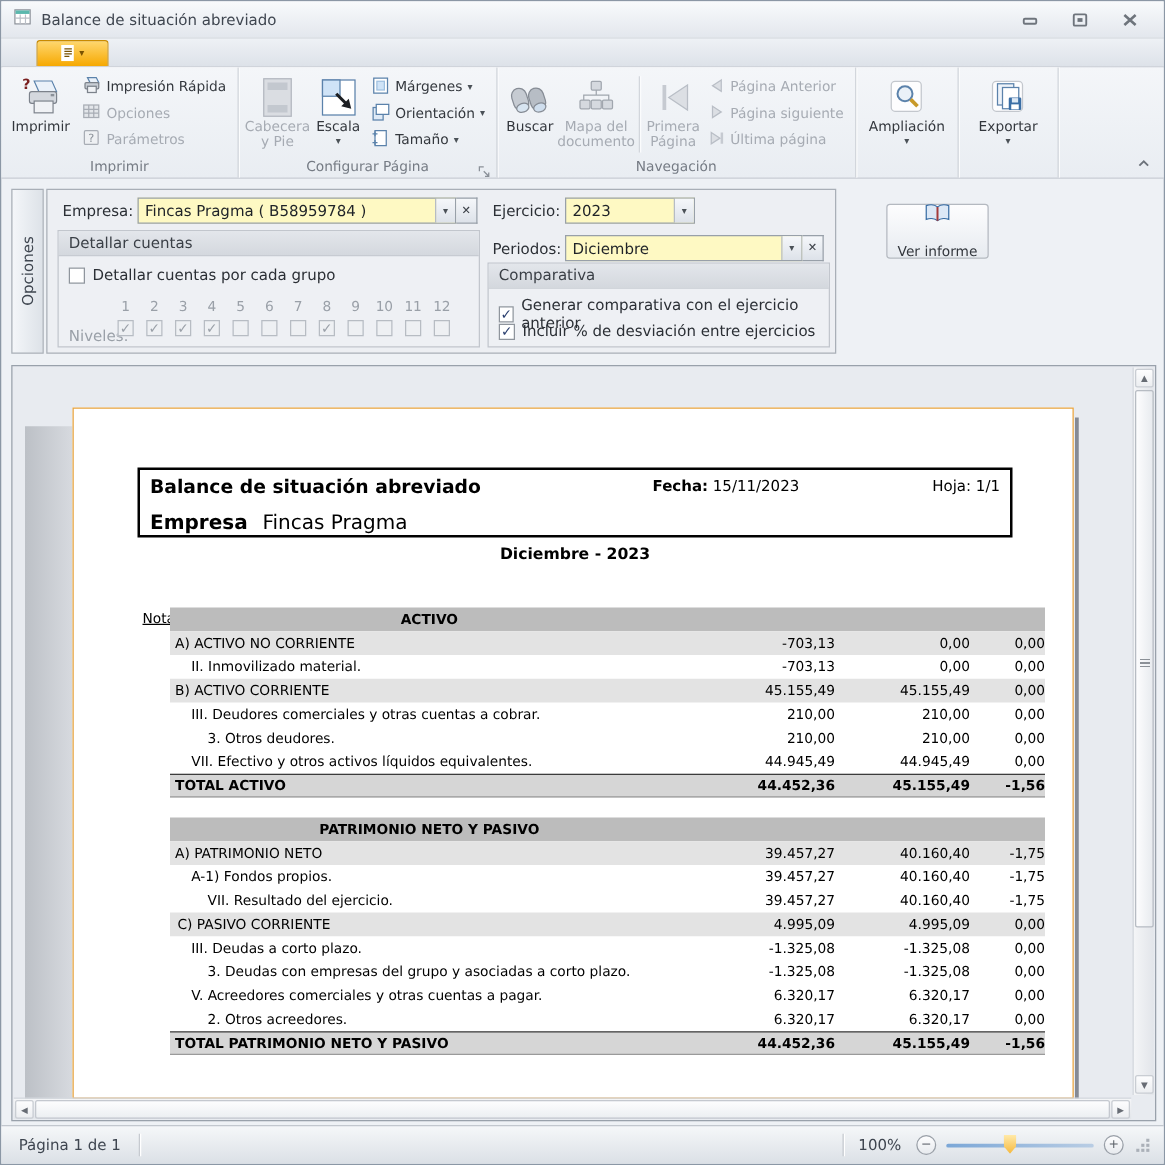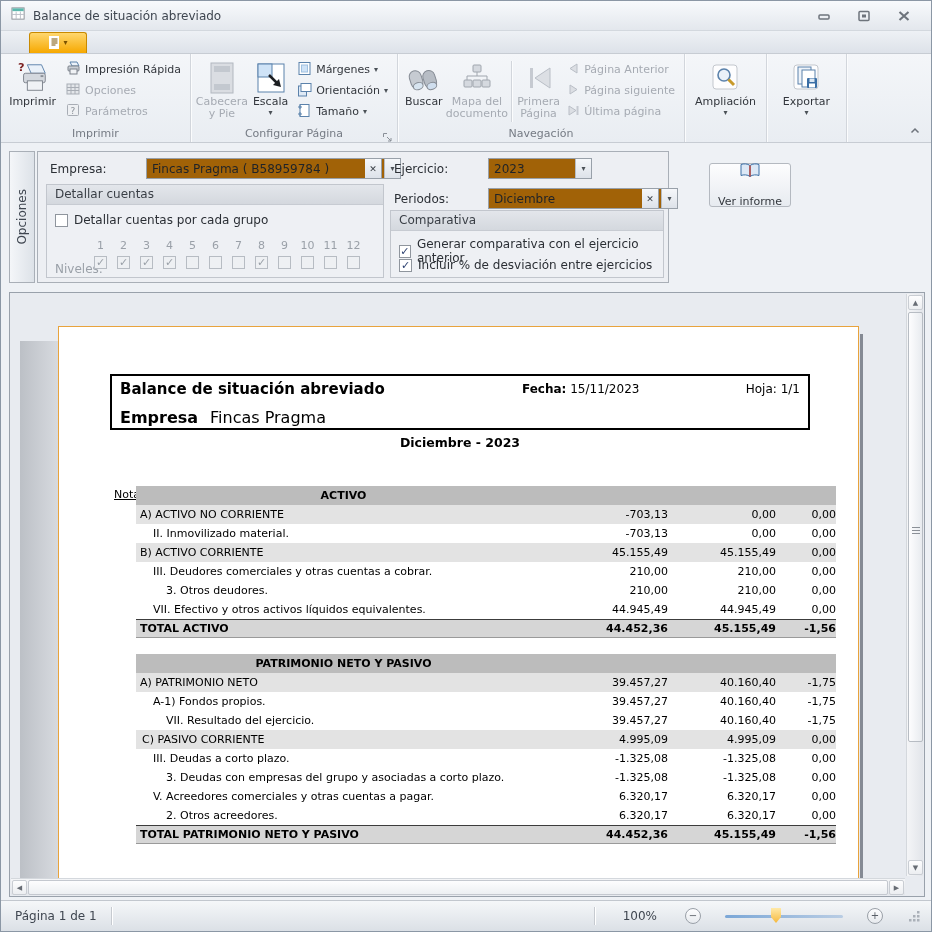--- a/index.html
+++ b/index.html
@@ -50,22 +50,22 @@
   
   .optionsbar { position:absolute; left:8px; top:146px; width:916px; height:142px; }
   .opciones-tab { position:absolute; left:0; top:4px; width:26px; height:132px;
     border:1px solid #a9afb7; background:linear-gradient(to right,#f4f6f9,#dde2e8);
     display:flex; align-items:center; justify-content:center; }
   .opciones-tab span { writing-mode:vertical-rl; transform:rotate(180deg);
     font-size:12px; color:#3f4650; }
   .fields-box { position:absolute; left:28px; top:4px; width:632px; height:132px;
     border:1px solid #a9afb7; background:#edeff3; }
   .flabel { position:absolute; font-size:12px; color:#2b2f35; }
-  .combo { position:absolute; height:21px; border:1px solid #98a0a9; background:#a16207;
-    display:flex; align-items:center;margin-left:36px; }
+  .combo { position:absolute; height:21px; border:1px solid #98a0a9; background:#fef9c3;
+    display:flex; align-items:center; }
   .combo .val { flex:1; font-size:12px; color:#1f2328; padding:0 5px; white-space:nowrap; overflow:hidden; }
   .combo .dd { width:16px; height:100%; border-left:1px solid #b6bcc4;
     background:linear-gradient(#f5f7fa,#dde2e9); display:flex; align-items:center; justify-content:center;
     font-size:8px; color:#4b5157; }
   .sqbtn { position:absolute; width:17px; height:21px; border:1px solid #98a0a9; border-left:none;
     background:linear-gradient(#f5f7fa,#dde2e9); display:flex; align-items:center; justify-content:center;
     font-size:9px; color:#3c4148; }
   .groupbox { position:absolute; border:1px solid #c2c6cd; background:#eef0f4; }
   .groupbox .gb-head { height:20px; background:linear-gradient(#e3e6eb,#d4d8de);
     border-bottom:1px solid #c7cbd2; font-size:12px; color:#3a3f46; padding:2px 0 0 8px; }
@@ -127,21 +127,21 @@
     background:repeating-linear-gradient(#8b9097 0 1px, transparent 1px 3px); }
   .hthumb { position:absolute; top:1px; left:17px; right:17px; height:15px;
     background:linear-gradient(#fdfdfe,#eceff2); border:1px solid #c4c8cf; border-radius:2px; }
 
   
   .statusbar { position:absolute; left:0; bottom:0; width:100%; height:31px;
     background:linear-gradient(#f5f7f9,#dbe0e6); border-top:1px solid #c2c7ce;
     display:flex; align-items:center; font-size:12px; color:#3f4650; }
   .sb-sep { width:1px; height:18px; background:#c6cad0; box-shadow:1px 0 0 #fff; }
   .pageinfo { padding:0 14px; }
-  .sb-right { margin-left:auto; display:flex; align-items:center; gap:24px; padding-right:10px; }
+  .sb-right { margin-left:auto; display:flex; align-items:center; gap:8px; padding-right:10px; }
   .zoomval { margin:0 4px; }
   .circbtn { width:16px; height:16px; border:1px solid #9aa0a8; border-radius:50%;
     background:linear-gradient(#fdfdfe,#e7eaee); display:flex; align-items:center; justify-content:center;
     font-size:10px; line-height:10px; color:#5a6068; }
   .slider { position:relative; width:118px; height:16px; }
   .slider .track { position:absolute; left:0; right:0; top:7px; height:3px;
     background:linear-gradient(to right,#7ba7d7,#b9cde4); border-radius:2px; }
   .slider .thumb { position:absolute; left:46px; top:0; width:10px; height:15px;
     background:linear-gradient(#ffe9a8,#f6b93d); clip-path:polygon(0 0,100% 0,100% 60%,50% 100%,0 60%);
     filter:drop-shadow(0 0 1px #b98200); }

